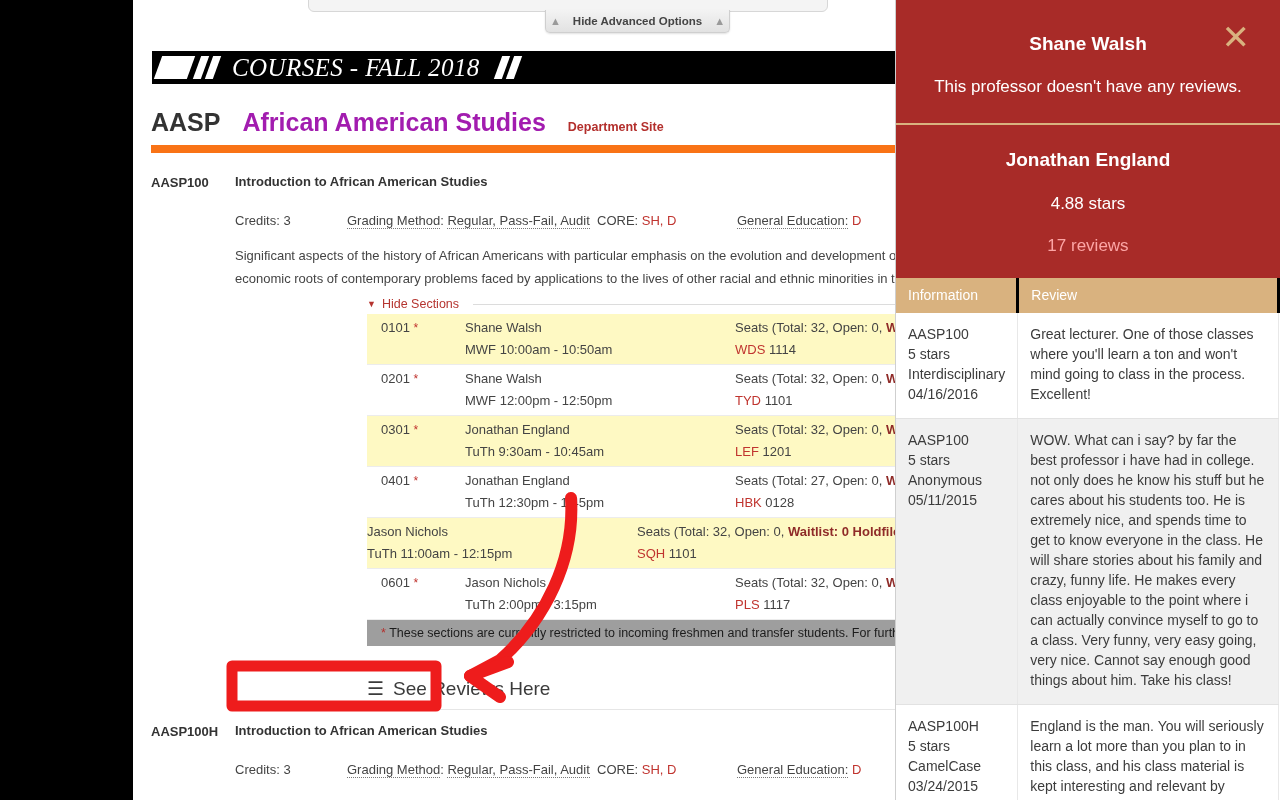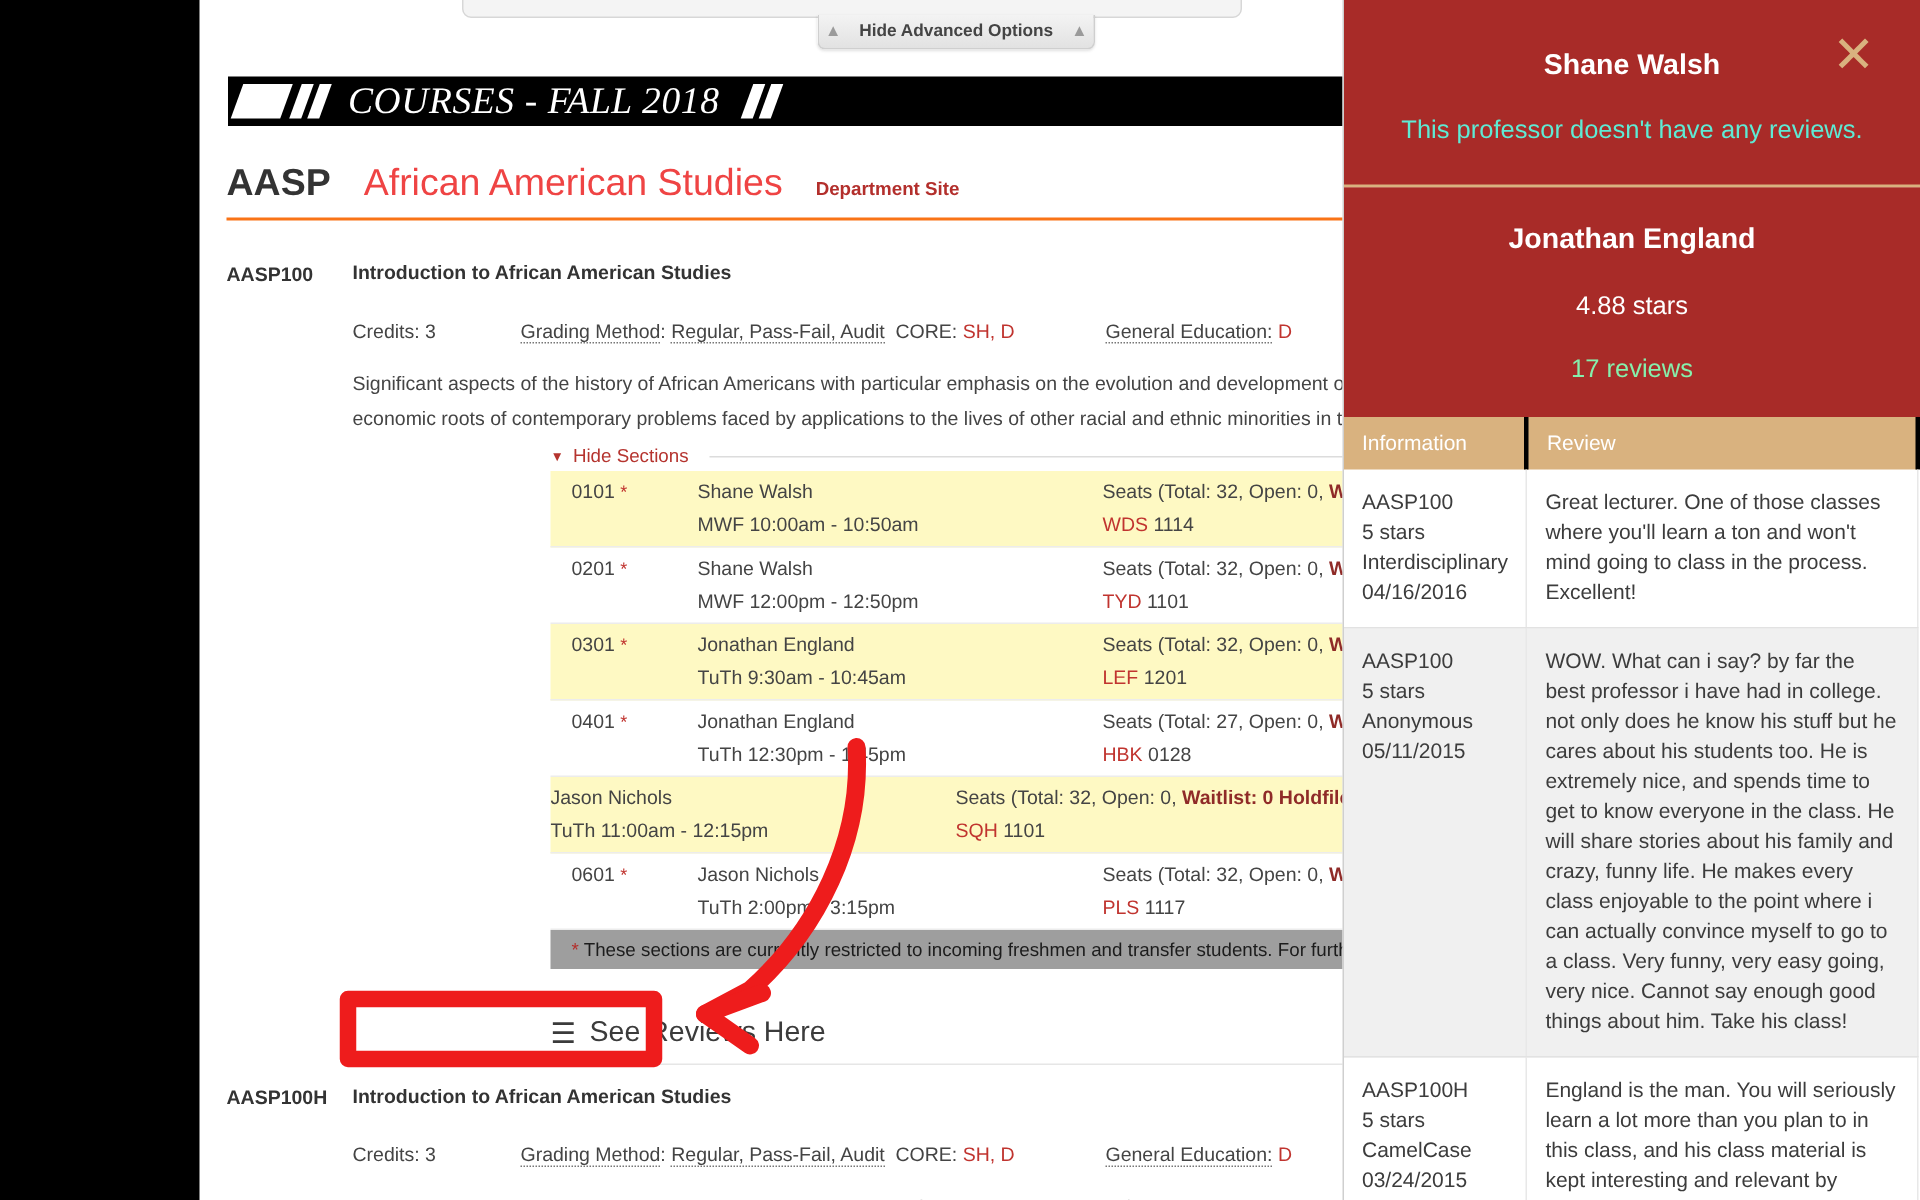--- a/index.html
+++ b/index.html
@@ -71,24 +71,24 @@
     transform:skewX(-20deg);
   }
   #banner-logo2 .p2 { left:6px; }
   #banner-logo2 .p3 { left:18px; }
 
   
   #dept-head {
     position:absolute; left:18px; top:108px; width:1122px;
     display:flex; align-items:baseline; gap:22px;
     padding-bottom:8px;
-    border-bottom:2px solid #f97316;
+    border-bottom:8px solid #f97316;
   }
   #dept-code { font-size:25px; font-weight:bold; color:#333; }
-  #dept-name { font-size:25px; font-weight:normal; color:#ef4444; }
+  #dept-name { font-size:25px; font-weight:bold; color:#a21caf; }
   #dept-site { font-size:12.5px; font-weight:bold; color:#b32f2c; cursor:pointer; }
 
   
   .course { position:absolute; left:18px; width:1122px; }
   .course-head { display:flex; align-items:flex-start; }
   .course-id {
     width:84px; flex:none; font-size:13px; font-weight:bold; color:#333;
     padding-top:1px;
   }
   .course-body { flex:1; }
@@ -154,25 +154,25 @@
   #ov-close {
     position:absolute; right:30px; top:20px;
     font-size:34px; line-height:1; color:#d9b27f; cursor:pointer;
     font-weight:300;
   }
   #prof1 {
     background:#a82b28; padding-top:33px; padding-bottom:26px;
     border-bottom:2px solid #d9b27f;
   }
   #prof1 .pname { text-align:center; font-size:19px; font-weight:bold; color:#fff; }
-  #prof1 .pmsg { text-align:center; font-size:17px; color:#5eead4; margin-top:22px; }
+  #prof1 .pmsg { text-align:center; font-size:17px; color:#ffffff; margin-top:22px; }
   #prof2 { background:#a82b28; padding:24px 18px 22px; }
   #prof2 .pname { text-align:center; font-size:19px; font-weight:bold; color:#fff; }
   #prof2 .pstars { text-align:center; font-size:17px; color:#fff; margin-top:23px; }
-  #prof2 .pcount { text-align:center; font-size:17px; color:#86efac; margin-top:22px; }
+  #prof2 .pcount { text-align:center; font-size:17px; color:#fca5a5; margin-top:22px; }
 
   #rev-table { width:100%; border-collapse:collapse; }
   #rev-table th {
     background:#d9b27f; color:#fff; font-weight:normal;
     font-size:14px; text-align:left; padding:9px 10px 10px 12px;
     border-right:3px solid #000000;
   }
   #rev-table td {
     vertical-align:top; font-size:14px; color:#3c3c3c;
     padding:11px 12px 14px 12px; line-height:20px;

